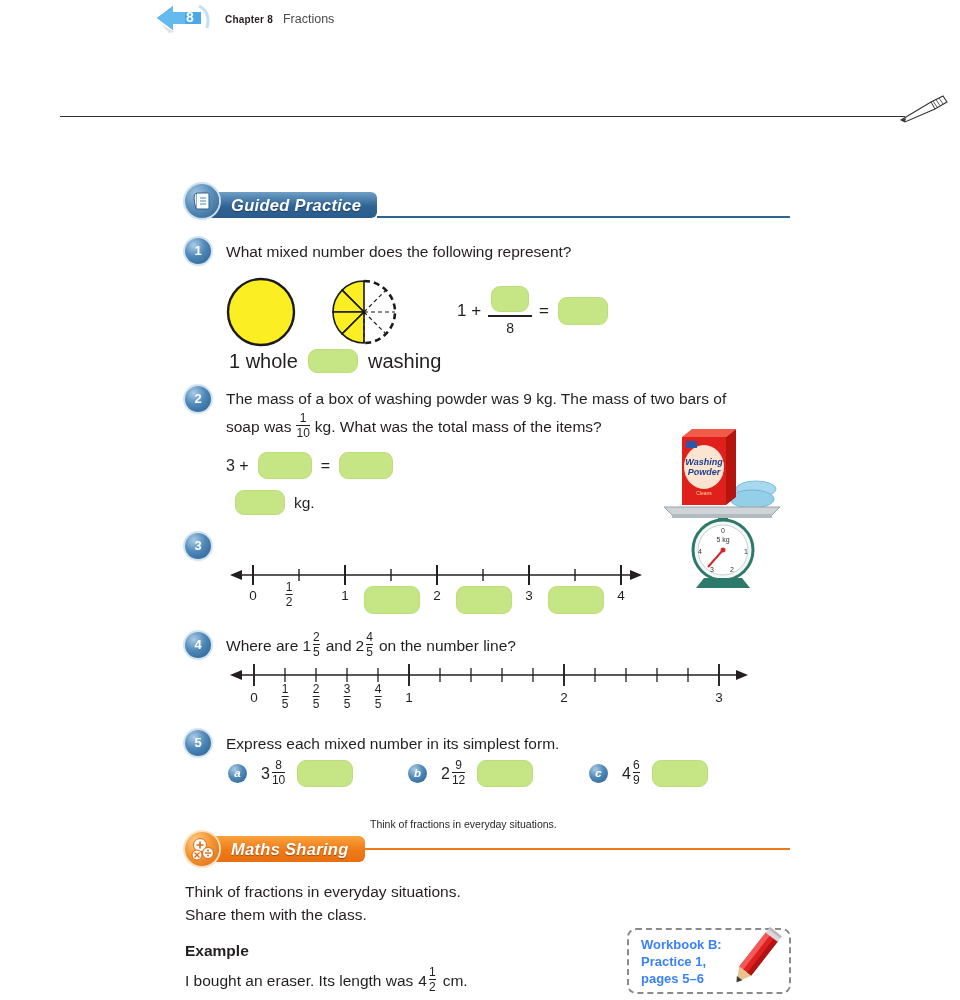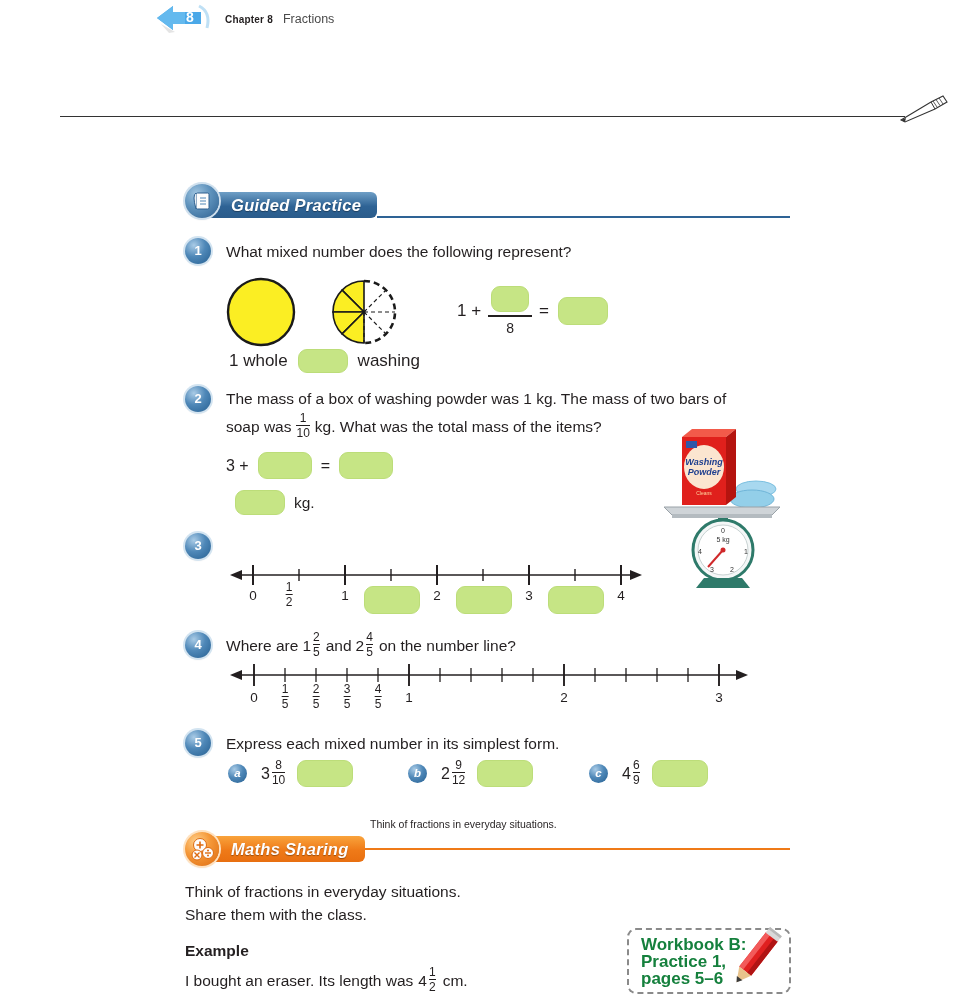--- a/index.html
+++ b/index.html
@@ -76,21 +76,21 @@
   .frac{
     display:inline-flex;flex-direction:column;align-items:center;
     vertical-align:middle;line-height:1;margin:0 2px;position:relative;top:-1px;
   }
   .frac .num{font-size:12px;padding-bottom:1px;}
   .frac .den{font-size:12px;padding-top:1px;border-top:1px solid #231f20;}
   .mixed{display:inline-flex;align-items:center;vertical-align:middle;}
 
   
   .q1wrap{position:absolute;}
-  .lbl{font-size:17px;color:#231f20;}
+  .lbl{font-size:20px;color:#231f20;}
 
   
   .eqrow{position:absolute;display:flex;align-items:center;font-size:17px;}
   .bigfrac{display:inline-flex;flex-direction:column;align-items:center;margin:0 7px;}
   .bigfrac .bar{width:44px;height:1.6px;background:#231f20;margin:3px 0;}
   .bigfrac .den{font-size:14px;}
 
   
   .nl{position:absolute;}
   .nl-lab{position:absolute;font-size:13.5px;text-align:center;transform:translateX(-50%);}
@@ -105,21 +105,21 @@
 
   
   .btxt{position:absolute;font-size:15.5px;line-height:23px;color:#231f20;}
   .bbold{font-weight:bold;}
 
   
   .wbbox{
     position:absolute;border:2px dashed #8a8a8a;border-radius:9px;
     background:#fff;display:flex;align-items:center;
   }
-  .wbtext{font-size:17px;font-weight:bold;line-height:17px;color:#15803d;padding:8px 0 8px 12px;white-space:pre-line;}
+  .wbtext{font-size:13px;font-weight:bold;line-height:17px;color:#3b82f6;padding:8px 0 8px 12px;white-space:pre-line;}
 
   
   .scale{position:absolute;}
 </style>
 </head>
 <body>
 
 <div class="pg">
 
   <div class="runhead">
@@ -195,21 +195,21 @@
     <span class="abox" style="width:48px;height:26px;margin-left:9px;"></span>
   </div>
 
   <div style="position:absolute;left:229px;top:349px;display:flex;align-items:center;">
     <span class="lbl">1 whole</span>
     <span class="abox" style="width:48px;height:22px;margin:0 10px;"></span>
     <span class="lbl">washing</span>
   </div>
 
   <div class="qnum" style="left:185px;top:386px;">2</div>
-  <div class="qtext" style="left:226px;top:387px;width:560px;">The mass of a box of washing powder was 1 kg. The mass of two bars of</div>
+  <div class="qtext" style="left:226px;top:387px;width:560px;">The mass of a box of washing powder was 9 kg. The mass of two bars of</div>
   <div class="qtext" style="left:226px;top:413px;display:flex;align-items:center;">
     <span>soap was</span>
     <span class="frac" style="margin:0 5px;">
       <span class="num">1</span>
       <span class="den">10</span>
     </span>
     <span>kg. What was the total mass of the items?</span>
   </div>
 
   <div style="position:absolute;left:226px;top:452px;display:flex;align-items:center;font-size:16px;">

